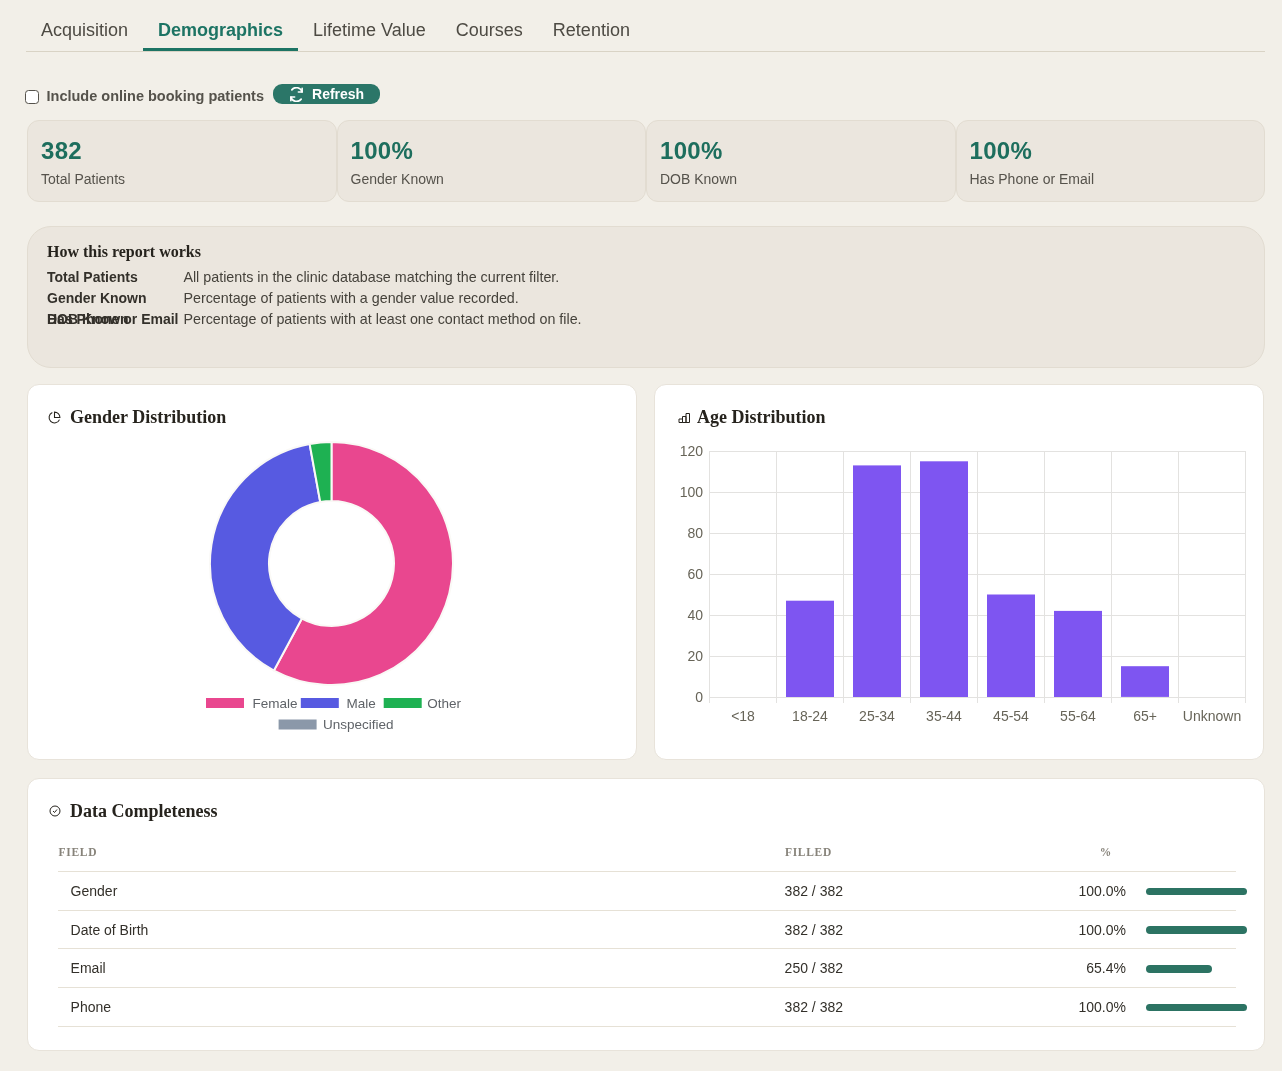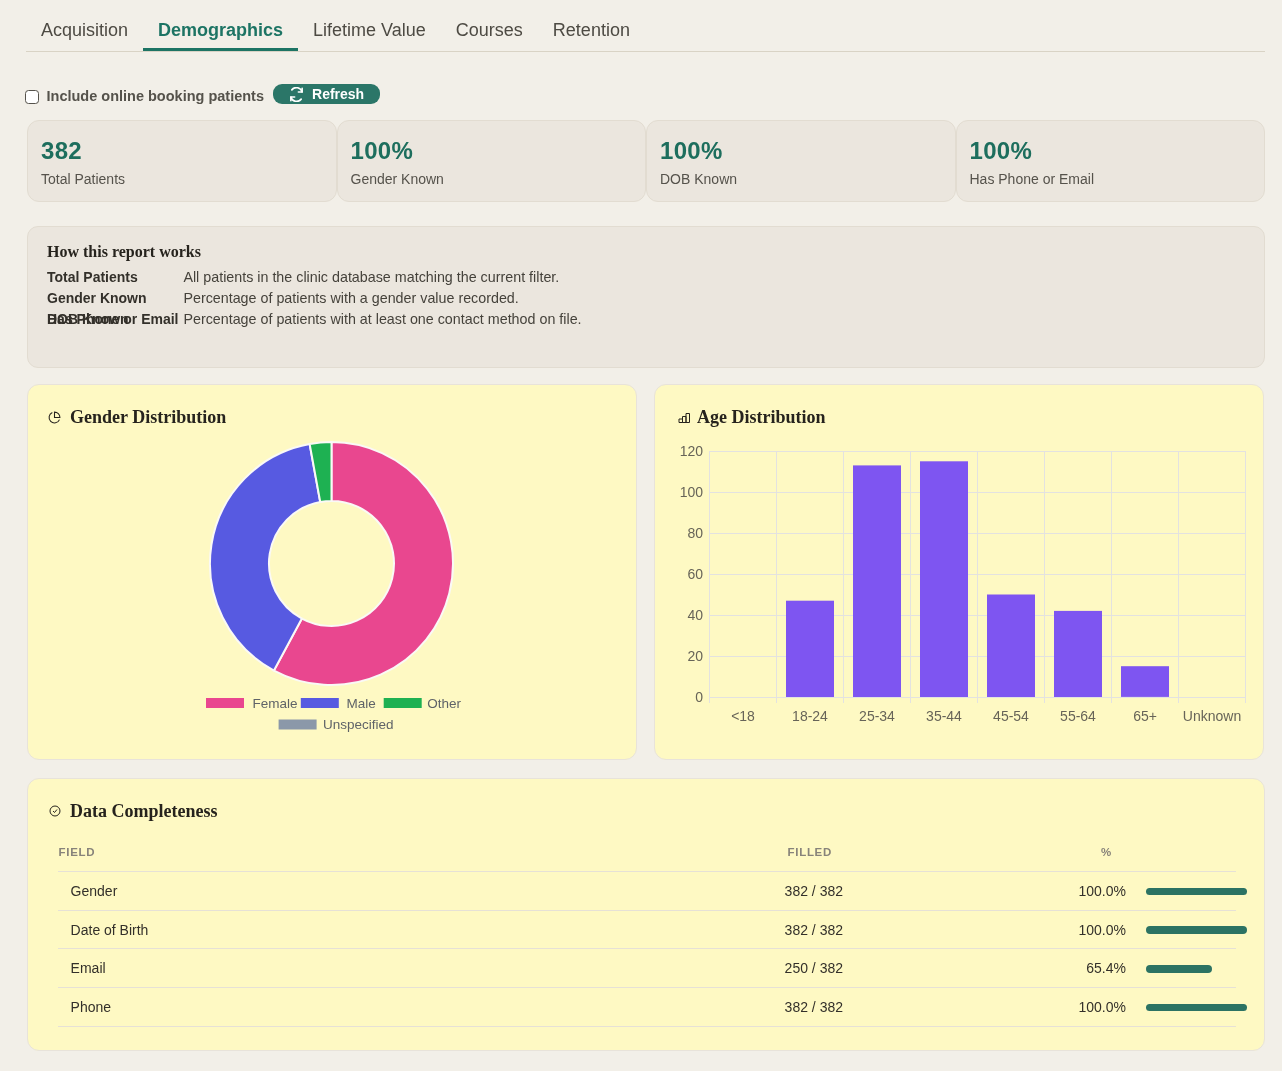--- a/index.html
+++ b/index.html
@@ -17,37 +17,37 @@
 .cb-label { margin-left:8px; font-size:14.5px; font-weight:bold; color:#55524b; }
 .btn { margin-left:9px; height:20px; padding:0 16px; background:#2b7668; color:#fff; border-radius:9px; font-size:14px; font-weight:bold; display:flex; align-items:center; gap:8px; }
 
 
 .stats { position:absolute; left:1px; top:120px; width:1238px; display:grid; grid-template-columns:repeat(4,1fr); }
 .stat { height:82px; background:#ebe6de; border:1px solid #e2dcd1; border-radius:12px; padding:17px 13px 0; }
 .stat .num { font-size:24px; font-weight:bold; color:#1d6e5d; letter-spacing:0.3px; line-height:25px; }
 .stat .lbl { margin-top:8px; font-size:14px; color:#55524b; }
 
 
-.info { position:absolute; left:1px; top:226px; width:1238px; height:142px; background:#ebe6de; border:1px solid #e2dcd1; border-radius:11px; }
+.info { position:absolute; left:1px; top:226px; width:1238px; height:142px; background:#ebe6de; border:1px solid #e2dcd1; border-radius:24px; }
 .info h3 { position:absolute; left:19px; top:16px; font-family:"Liberation Serif", serif; font-size:16px; color:#26231d; }
 .info .rows { position:absolute; left:19px; top:40px; font-size:14.3px; line-height:21px; }
 .info .row { position:relative; }
 .info .term { position:absolute; left:0; font-weight:bold; font-size:14px; color:#33302a; white-space:nowrap; }
 .info .def { margin-left:136.4px; color:#45423b; white-space:nowrap; }
 
 
-.card { background:#fef9c3; border:1px solid #e8e3da; border-radius:12px; position:absolute; }
+.card { background:#ffffff; border:1px solid #e8e3da; border-radius:12px; position:absolute; }
 .card h2 { font-family:"Liberation Serif", serif; font-size:18px; color:#26231d; position:absolute; left:42px; top:22px; white-space:nowrap; }
 .card .icon { position:absolute; left:20px; top:26px; }
 .gcard { left:1px; top:384px; width:610px; height:376px; }
 .acard { left:628px; top:384px; width:610px; height:376px; }
 
 
 .dc { left:1px; top:778px; width:1238px; height:273px;padding-left:48px; }
-.dc .thead { position:absolute; left:30px; top:67px; font-size:11.5px; font-weight:bold; letter-spacing:0.7px; color:#87837a; }
+.dc .thead { position:absolute; left:30px; top:67px; font-size:11.5px; font-weight:bold; letter-spacing:0.7px; color:#87837a;font-family:Liberation Serif, serif; }
 .hline { position:absolute; left:30px; width:1178px; height:0; border-top:1px solid #e6e1d6; }
 .trow { position:absolute; left:42px; width:1178px; height:38.7px; font-size:14px; color:#33302a; }
 .trow .f { position:absolute; left:0.6px; top:12px; }
 .trow .v1 { position:absolute; left:600px; width:173px; top:12px; text-align:right; }
 .trow .v2 { position:absolute; left:900px; width:156px; top:12px; text-align:right; }
 .trow .bar { position:absolute; left:1076px; top:16.6px; height:7.6px; border-radius:4px; background:#2c7363; }
 </style>
 </head>
 <body>
 <div class="content">

